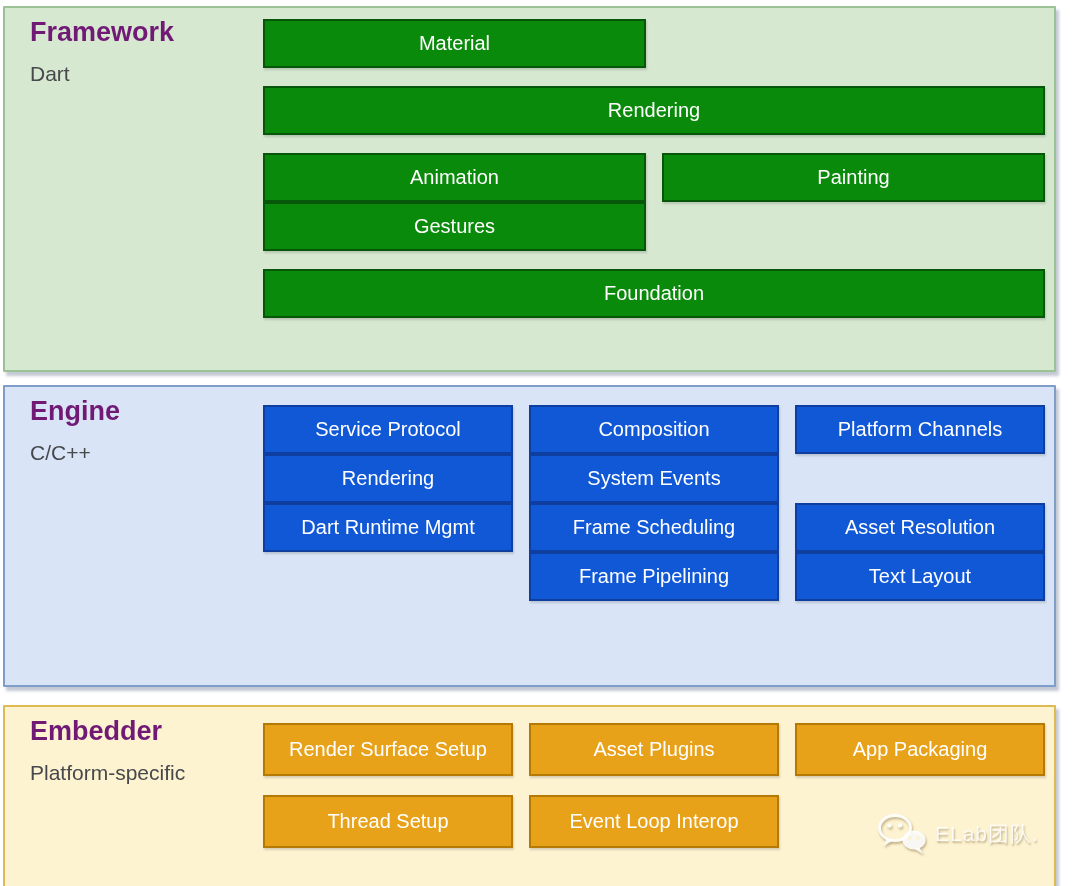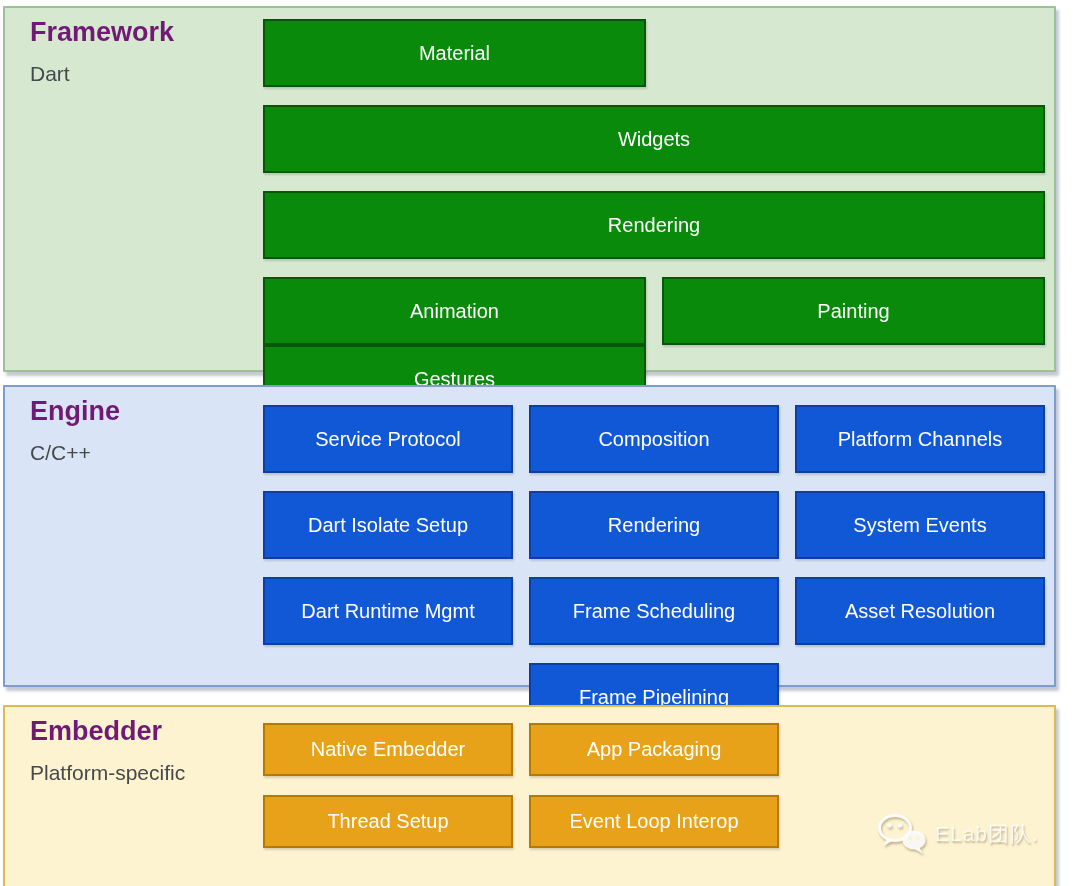--- a/index.html
+++ b/index.html
@@ -16,26 +16,26 @@
   #layer-framework{top:6px;height:366px;}
   #layer-engine{top:385px;height:302px;}
   #layer-embedder{top:705px;height:202px;}
 
   .heading{position:absolute;left:25px;top:8px;}
   .title{font-size:27px;font-weight:bold;color:#701a75;line-height:1.2;}
   .subtitle{font-size:21px;color:#46494c;line-height:1.3;margin-top:12px;}
 
   .boxes{position:absolute;left:258px;right:9px;display:flex;flex-direction:column;}
   #layer-framework .boxes{top:11px;row-gap:18px;}
-  #layer-engine .boxes{top:18px;row-gap:18px;}
+  #layer-engine .boxes{top:18px;}
   #layer-embedder .boxes{top:16px;row-gap:19px;}
 
   .row{display:grid;column-gap:16px;}
   .box{
-    height:68px;box-sizing:border-box;
+    height:49px;box-sizing:border-box;
     background:var(--box-bg);border:2px solid var(--box-border);
     color:var(--box-text);font-size:20px;
     display:flex;align-items:center;justify-content:center;
     box-shadow:1px 2px 2px rgba(0,0,0,0.15);
     white-space:nowrap;
   }
   #layer-embedder .box{height:53px;}
   .spacer{height:52px;}
 
   .watermark{
@@ -56,23 +56,20 @@
   <section class="layer" id="layer-framework" style="--bg: #d7e8d1; --border: #9ac294; --box-bg: #0a8a0a; --box-border: #07570a; --box-text: #ffffff;">
     <div class="heading">
       <div class="title">Framework</div>
       <div class="subtitle">Dart</div>
     </div>
     <div class="boxes">
         <div class="row" style="grid-template-columns: repeat(2, 1fr);">
           <div class="box">Material</div>
         </div>
         <div class="row" style="grid-template-columns: repeat(1, 1fr);">
-          <div class="box">Widgets</div>
-        </div>
-        <div class="row" style="grid-template-columns: repeat(1, 1fr);">
           <div class="box">Rendering</div>
         </div>
         <div class="row" style="grid-template-columns: repeat(2, 1fr);">
           <div class="box">Animation</div>
           <div class="box">Painting</div>
           <div class="box">Gestures</div>
         </div>
         <div class="row" style="grid-template-columns: repeat(1, 1fr);">
           <div class="box">Foundation</div>
         </div>
@@ -84,44 +81,45 @@
       <div class="title">Engine</div>
       <div class="subtitle">C/C++</div>
     </div>
     <div class="boxes">
         <div class="row" style="grid-template-columns: repeat(3, 1fr);">
           <div class="box">Service Protocol</div>
           <div class="box">Composition</div>
           <div class="box">Platform Channels</div>
         </div>
         <div class="row" style="grid-template-columns: repeat(3, 1fr);">
-          <div class="box">Dart Isolate Setup</div>
           <div class="box">Rendering</div>
           <div class="box">System Events</div>
         </div>
         <div class="row" style="grid-template-columns: repeat(3, 1fr);">
           <div class="box">Dart Runtime Mgmt</div>
           <div class="box">Frame Scheduling</div>
           <div class="box">Asset Resolution</div>
         </div>
         <div class="row" style="grid-template-columns: repeat(3, 1fr);">
           <div class="spacer"></div>
           <div class="box">Frame Pipelining</div>
+          <div class="box">Text Layout</div>
         </div>
       </div>
   </section>
 
   <section class="layer" id="layer-embedder" style="--bg: #fdf3d1; --border: #deba55; --box-bg: #e8a219; --box-border: #b57905; --box-text: #ffffff;">
     <div class="heading">
       <div class="title">Embedder</div>
       <div class="subtitle">Platform-specific</div>
     </div>
     <div class="boxes">
         <div class="row" style="grid-template-columns: repeat(3, 1fr);">
-          <div class="box">Native Embedder</div>
+          <div class="box">Render Surface Setup</div>
+          <div class="box">Asset Plugins</div>
           <div class="box">App Packaging</div>
         </div>
         <div class="row" style="grid-template-columns: repeat(3, 1fr);">
           <div class="box">Thread Setup</div>
           <div class="box">Event Loop Interop</div>
           <div class="spacer"></div>
         </div>
       </div>
   </section>
 

